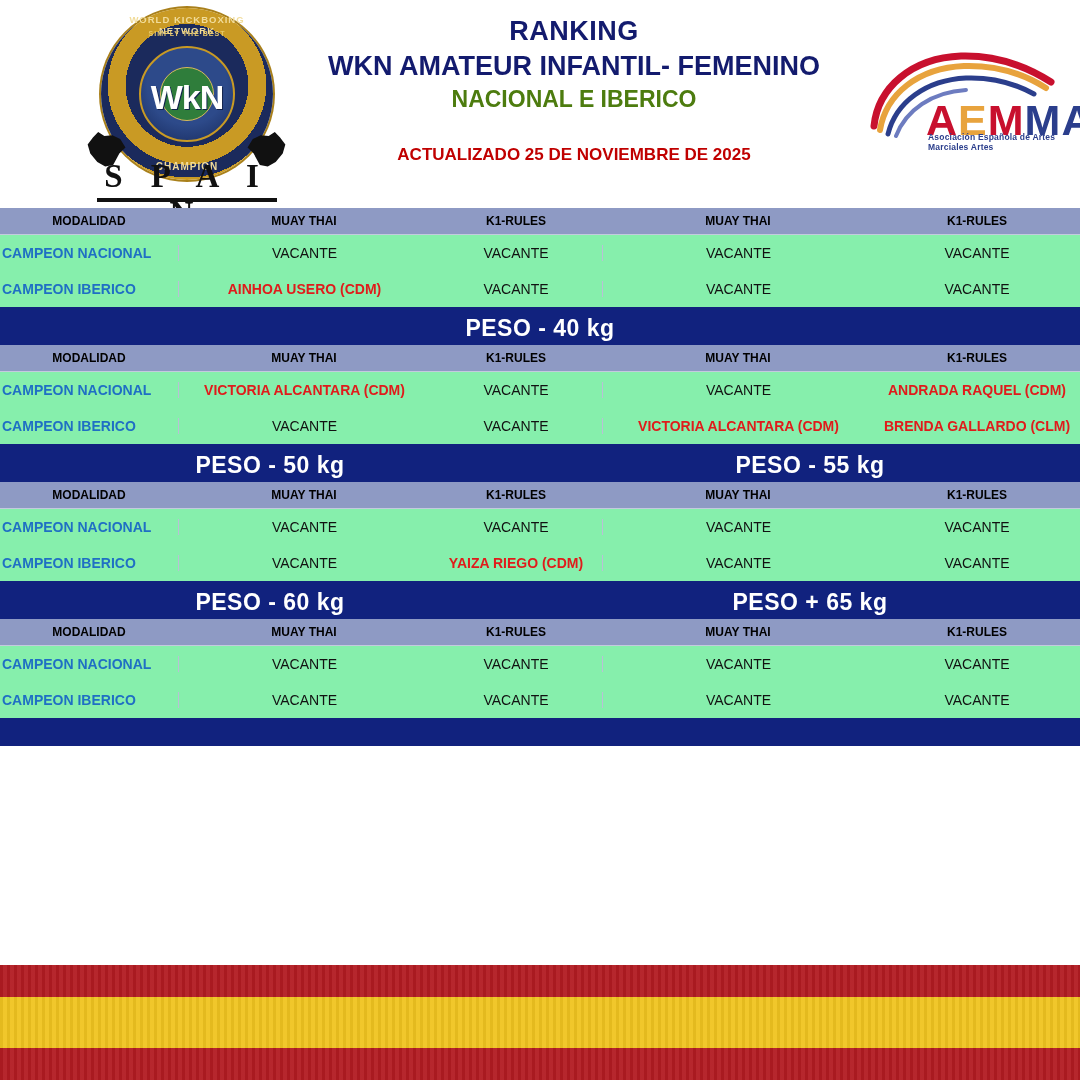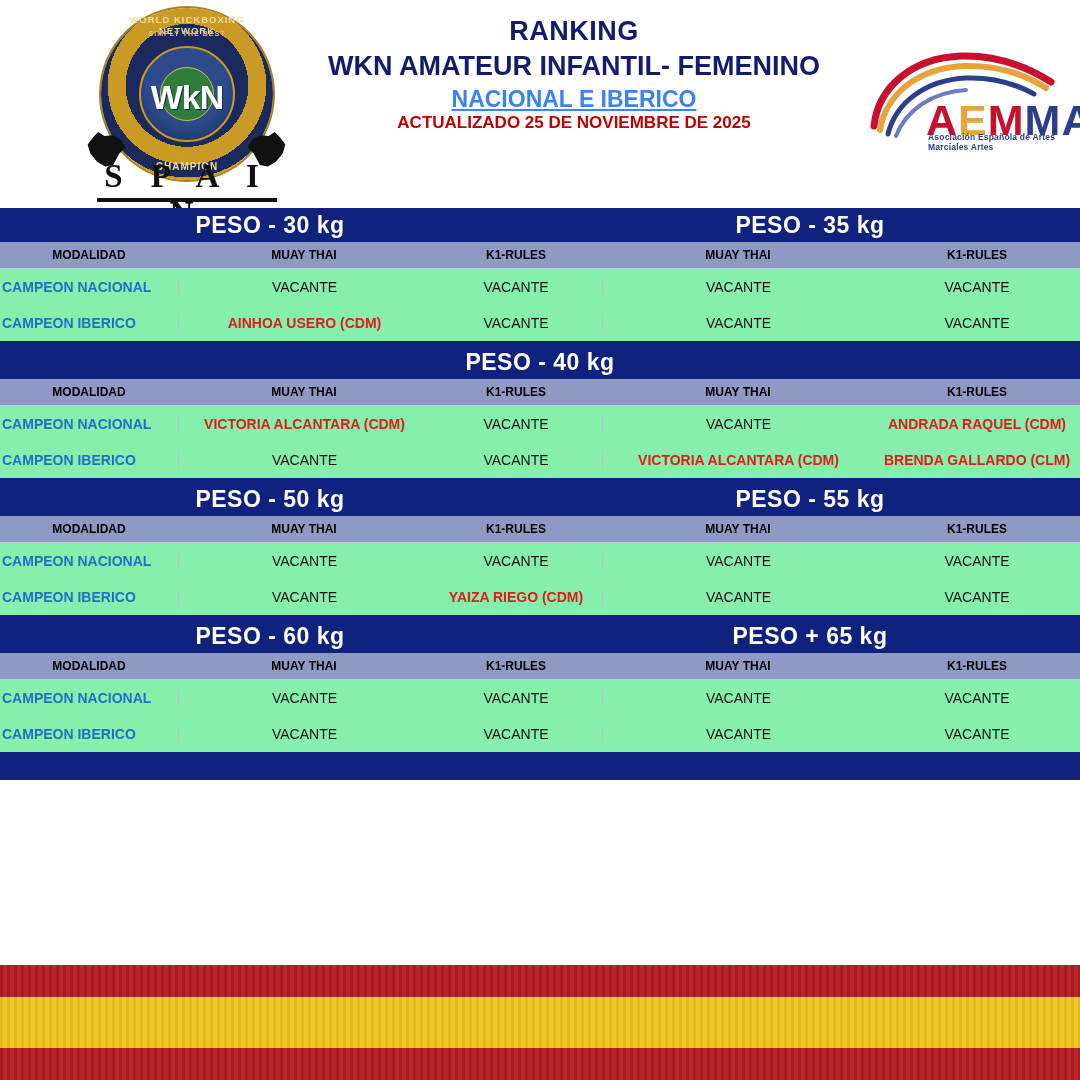--- a/index.html
+++ b/index.html
@@ -129,25 +129,24 @@
     letter-spacing: 0.5px;
     margin-bottom: 4px;
   }
   .title-2 {
     color: #131b6e;
     font-weight: bold;
     font-size: 27px;
     margin-bottom: 4px;
   }
   .title-3 {
-    color: #3b82f6;
+    color: #4d7c0f;
     font-weight: bold;
     font-size: 23px;
-    margin-bottom: 0;
-    text-decoration: underline;
+    margin-bottom: 32px;
   }
   .title-4 {
     color: #c00000;
     font-weight: bold;
     font-size: 17px;
   }
 
   .logo-aemma {
     position: absolute;
     right: 28px; top: 48px;
@@ -319,24 +318,20 @@
         <path d="M22 86 C 30 54, 60 32, 100 30 C 128 29, 150 36, 168 46" stroke="#2b3e8c" stroke-width="5" fill="none" stroke-linecap="round"></path>
         <path d="M30 88 C 40 62, 66 44, 100 42" stroke="#6d7cc0" stroke-width="4" fill="none" stroke-linecap="round"></path>
       </svg>
       <div class="aemma-text"><span class="a1">A</span><span class="e">E</span><span class="m1">M</span><span class="m2">M</span><span class="a2">A</span></div>
       <div class="aemma-sub">Asociación Española de Artes Marciales Artes</div>
     </div>
   </div>
 
   <div class="table">
 
-    <div class="band-row">
-      <div class="band-cell">PESO - 30 kg</div>
-      <div class="band-cell">PESO - 35 kg</div>
-    </div>
     <div class="mod-row">
       <div class="mod-cell c-mod">MODALIDAD</div>
       <div class="mod-cell c-mt1">MUAY THAI</div>
       <div class="mod-cell c-k11">K1-RULES</div>
       <div class="mod-cell c-mt2">MUAY THAI</div>
       <div class="mod-cell c-k12">K1-RULES</div>
     </div>
     <div class="data-row">
       <div class="cell label c-mod">CAMPEON NACIONAL</div>
       <div class="cell vacante c-mt1 divider-left">VACANTE</div>

